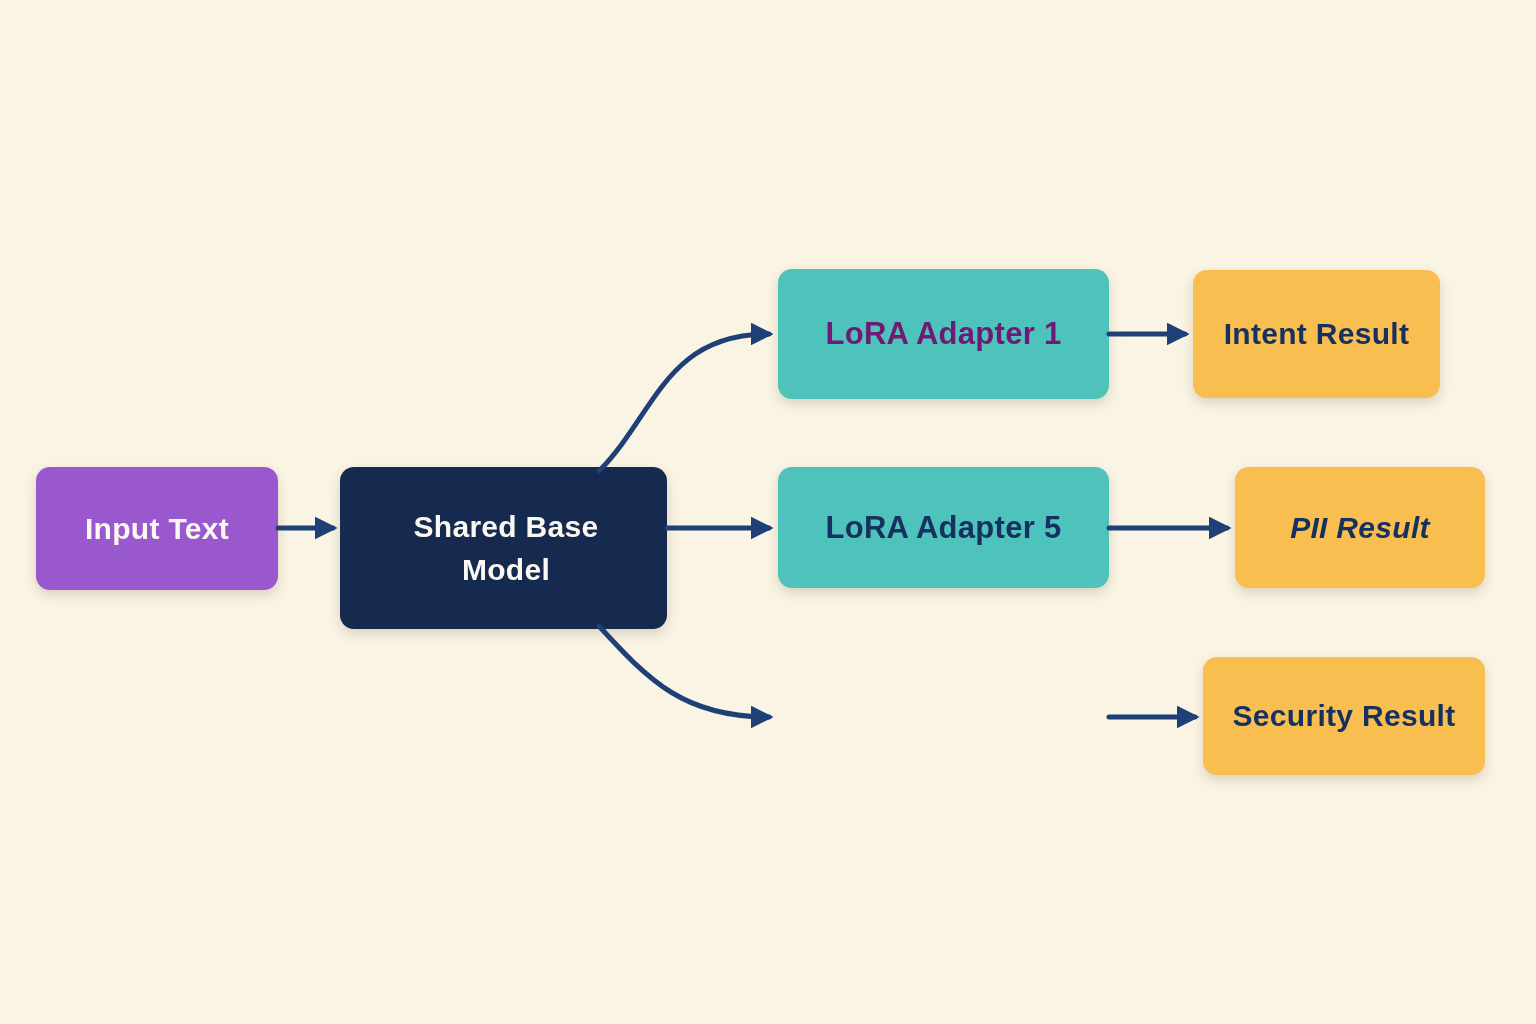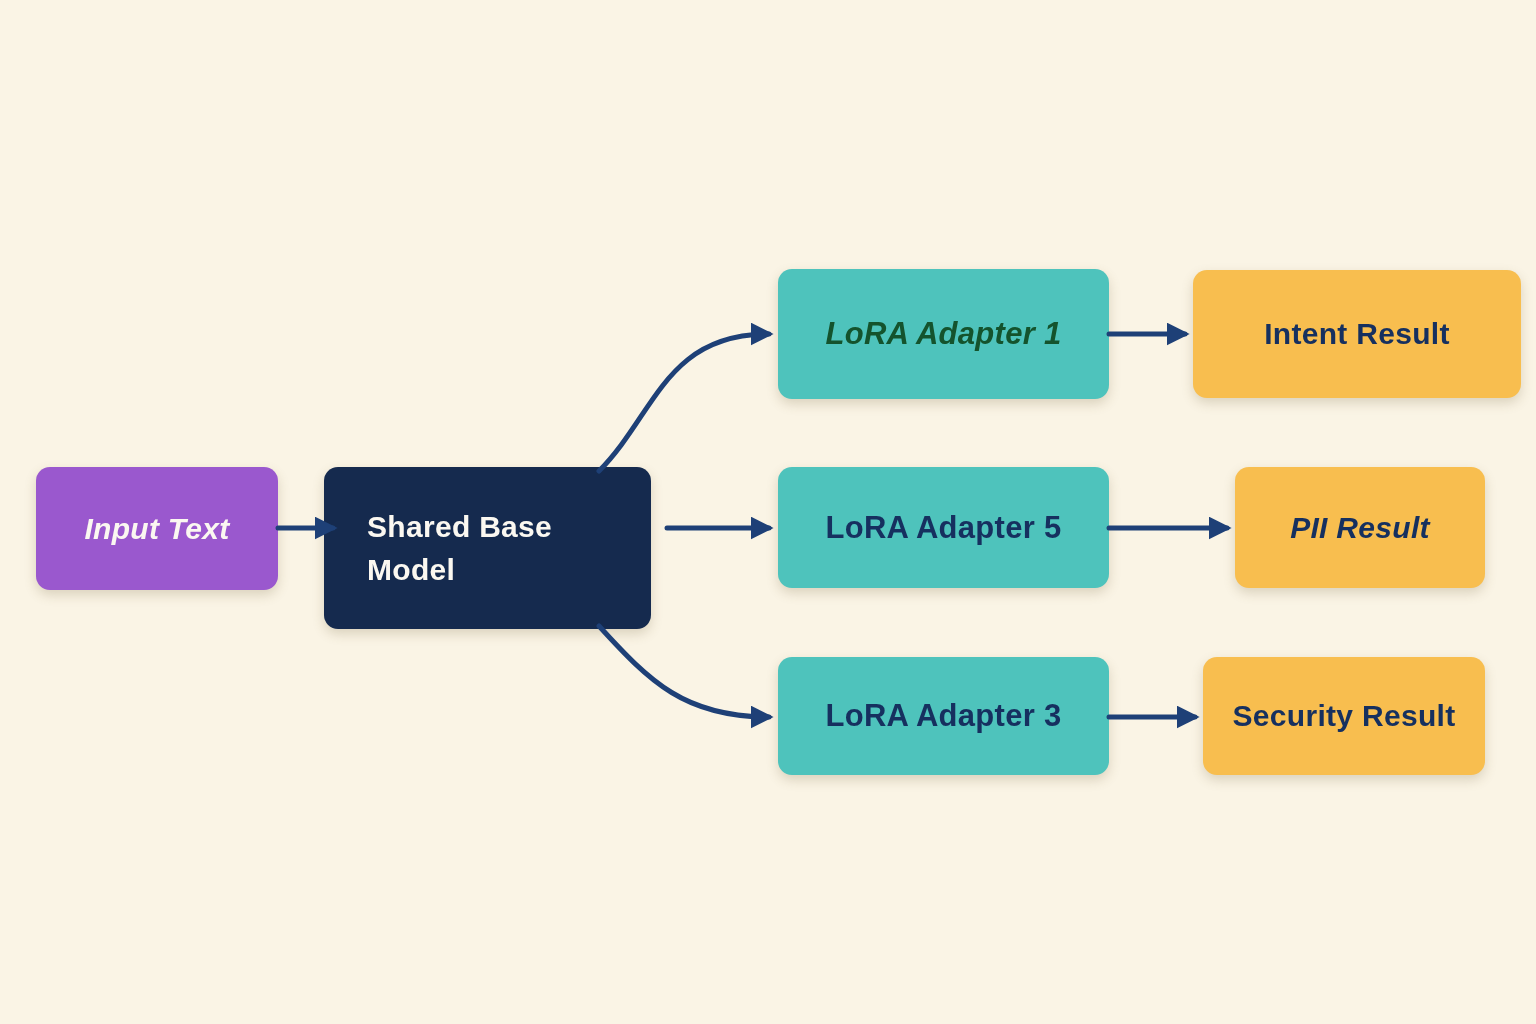--- a/index.html
+++ b/index.html
@@ -26,28 +26,28 @@
     display: flex;
     align-items: center;
     justify-content: center;
     font-weight: bold;
     font-size: 30px;
     letter-spacing: 0.3px;
     box-shadow: 0 5px 12px rgba(110, 92, 50, 0.22);
     box-sizing: border-box;
     text-align: center;
   }
-  #n-input  { left: 36px;   top: 467px; width: 242px; height: 123px; font-style: italic; }
-  #n-base   { left: 324px;  top: 467px; width: 327px; height: 162px;
-              justify-content: flex-start; text-align: left;
+  #n-input  { left: 36px;   top: 467px; width: 242px; height: 123px; }
+  #n-base   { left: 340px;  top: 467px; width: 327px; height: 162px;
+              justify-content: flex-start; text-align: center;
               padding-left: 43px; padding-right: 38px; line-height: 1.45; }
   #n-a1     { left: 778px;  top: 269px; width: 331px; height: 130px; font-size: 31px; }
   #n-a2     { left: 778px;  top: 467px; width: 331px; height: 121px; font-size: 31px; }
   #n-a3     { left: 778px;  top: 657px; width: 331px; height: 118px; font-size: 31px; }
-  #n-r1     { left: 1193px; top: 270px; width: 328px; height: 128px; }
+  #n-r1     { left: 1193px; top: 270px; width: 247px; height: 128px; }
   #n-r2     { left: 1235px; top: 467px; width: 250px; height: 121px; font-style: italic; }
   #n-r3     { left: 1203px; top: 657px; width: 282px; height: 118px; }
   svg.edges {
     position: absolute;
     inset: 0;
     pointer-events: none;
   }
   .edge {
     fill: none;
     stroke-width: 5;
@@ -56,25 +56,24 @@
 </style>
 </head>
 <body style="background: rgb(250, 244, 229);">
 
 <div class="canvas">
 
   <div class="node" id="n-input" style="background: rgb(154, 88, 206); color: rgb(251, 248, 241);">Input Text</div>
 
   <div class="node" id="n-base" style="background: rgb(21, 42, 78); color: rgb(251, 248, 241);">Shared Base Model</div>
 
-  <div class="node" id="n-a1" style="background: rgb(78, 195, 188); color: #14532d; font-style: italic;">LoRA Adapter 1</div>
+  <div class="node" id="n-a1" style="background: rgb(78, 195, 188); color: #701a75;">LoRA Adapter 1</div>
 
   <div class="node" id="n-a2" style="background: rgb(78, 195, 188); color: rgb(22, 48, 95);">LoRA Adapter 5</div>
 
-  <div class="node" id="n-a3" style="background: rgb(78, 195, 188); color: rgb(22, 48, 95);">LoRA Adapter 3</div>
 
   <div class="node" id="n-r1" style="background: rgb(248, 190, 79); color: rgb(22, 48, 95);">Intent Result</div>
 
   <div class="node" id="n-r2" style="background: rgb(248, 190, 79); color: rgb(22, 48, 95);">PII Result</div>
 
   <div class="node" id="n-r3" style="background: rgb(248, 190, 79); color: rgb(22, 48, 95);">Security Result</div>
 
   <svg class="edges" width="1536" height="1024" viewBox="0 0 1536 1024">
     <defs>
       <marker id="ah" viewBox="0 0 10 10" refX="8" refY="5" markerWidth="4.6" markerHeight="4.6" orient="auto-start-reverse">

